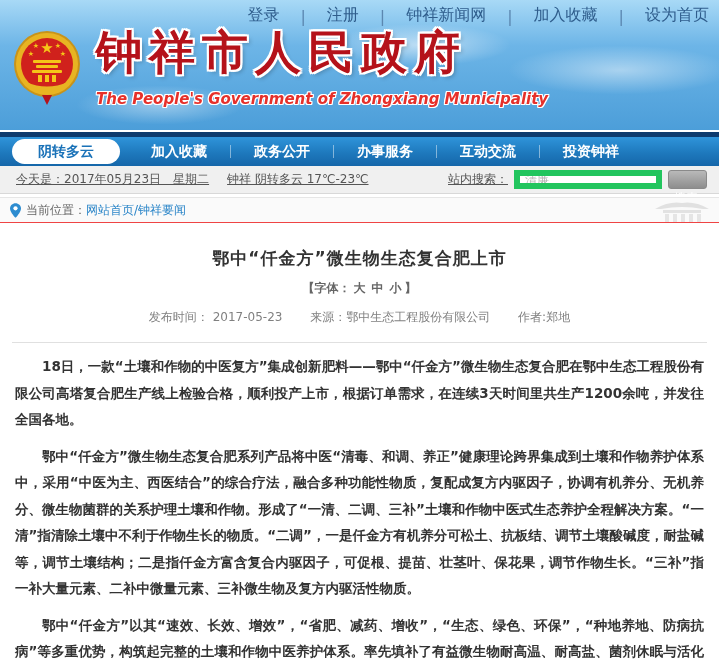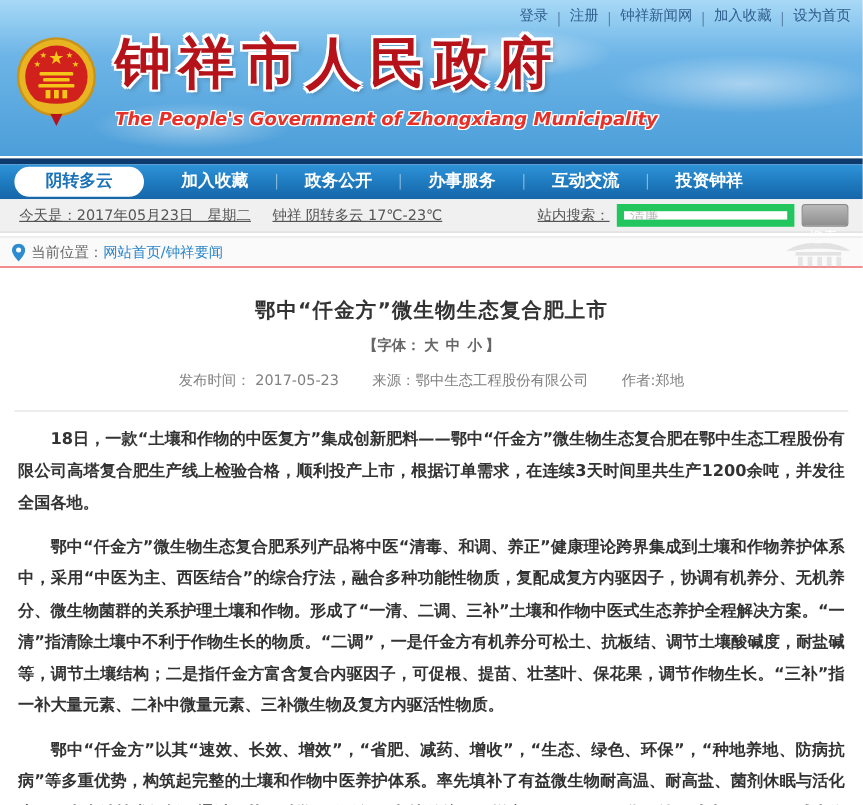--- a/index.html
+++ b/index.html
@@ -19,25 +19,25 @@
     background:
       radial-gradient(ellipse 130px 30px at 420px 45px, rgba(255,255,255,.55), rgba(255,255,255,0) 70%),
       radial-gradient(ellipse 160px 35px at 620px 70px, rgba(255,255,255,.45), rgba(255,255,255,0) 70%),
       radial-gradient(ellipse 120px 28px at 160px 105px, rgba(255,255,255,.4), rgba(255,255,255,0) 70%),
       linear-gradient(180deg, #a8d9f6 0%, #6db5e7 35%, #4c9ed9 100%);
     overflow: hidden;
   }
   .topbar-links {
     position: absolute;
     top: 5px; right: 10px;
-    font-size: 12px;
+    font-size: 16px;
     color: #2f5d8c;
     display: flex;
     align-items: flex-end;
-    gap: 7px;
+    gap: 21px;
   }
   .topbar-links .tlink { cursor: pointer; color: #2f5d8c; }
   .topbar-links .tsep { color: #5b87b0; }
 
   .emblem { position: absolute; left: 12px; top: 27px; }
 
   .brand { position: absolute; left: 96px; top: 22px; }
   .brand-title {
     font-family: "DejaVu Serif", "Liberation Serif", serif;
     font-size: 46px;

